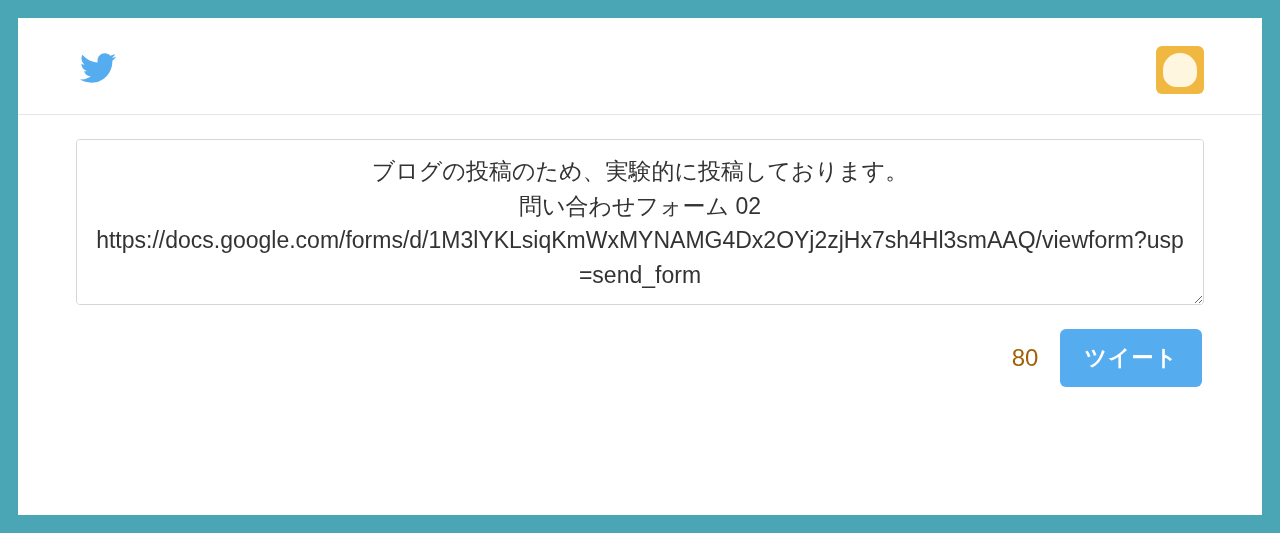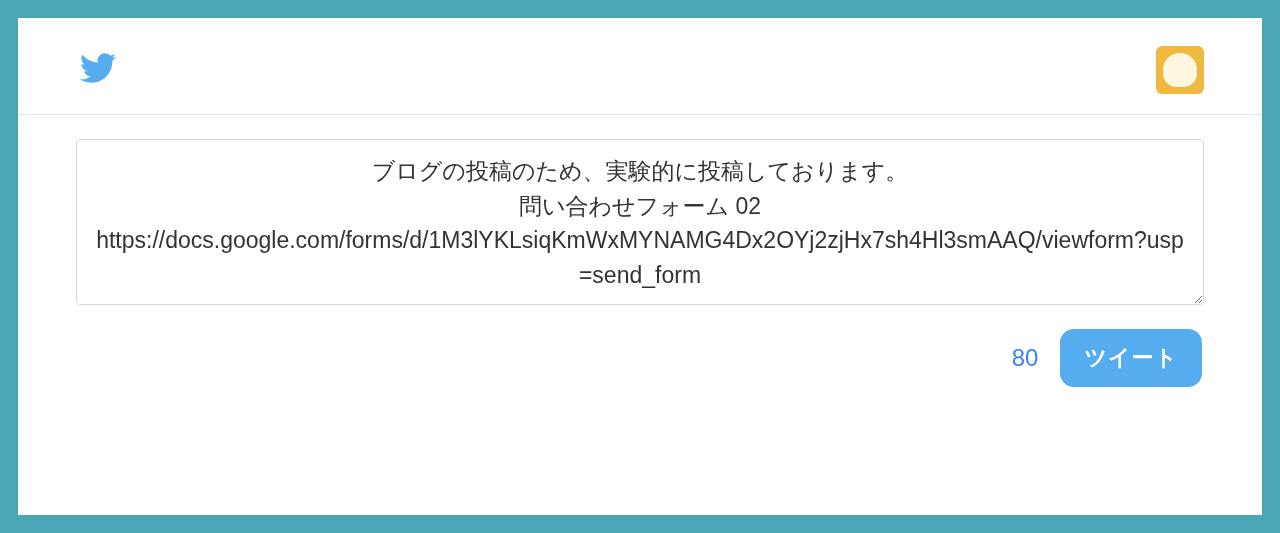--- a/index.html
+++ b/index.html
@@ -75,27 +75,27 @@
     .actions {
       display: flex;
       justify-content: flex-end;
       align-items: center;
       gap: 22px;
       margin-top: 20px;
       padding-right: 2px;
     }
     .char-count {
       font-size: 24px;
-      color: #3b82f6;
+      color: #a16207;
     }
     .tweet-btn {
       background: #55acee;
       color: #fff;
       border: none;
-      border-radius: 14px;
+      border-radius: 6px;
       font-size: 22px;
       font-weight: 700;
       padding: 14px 24px;
       cursor: pointer;
       letter-spacing: 1px;
     }
   </style>
 </head>
 <body>
 

